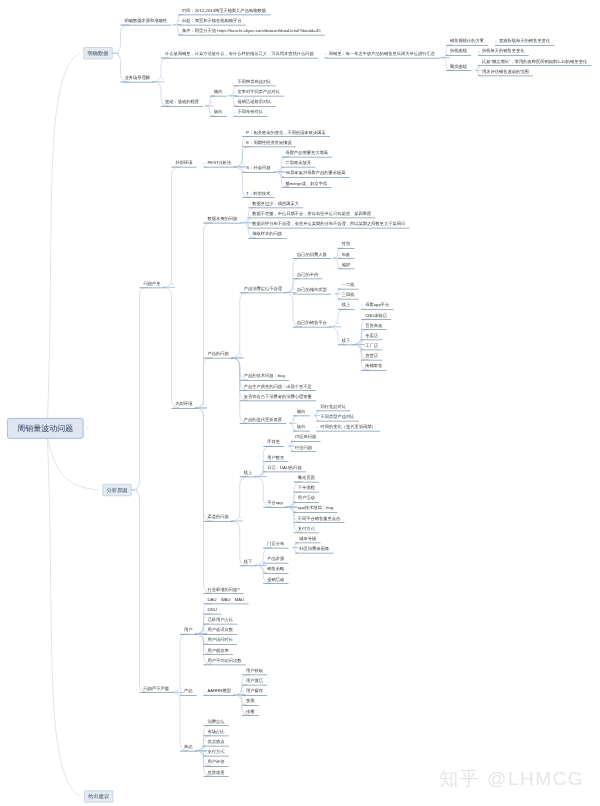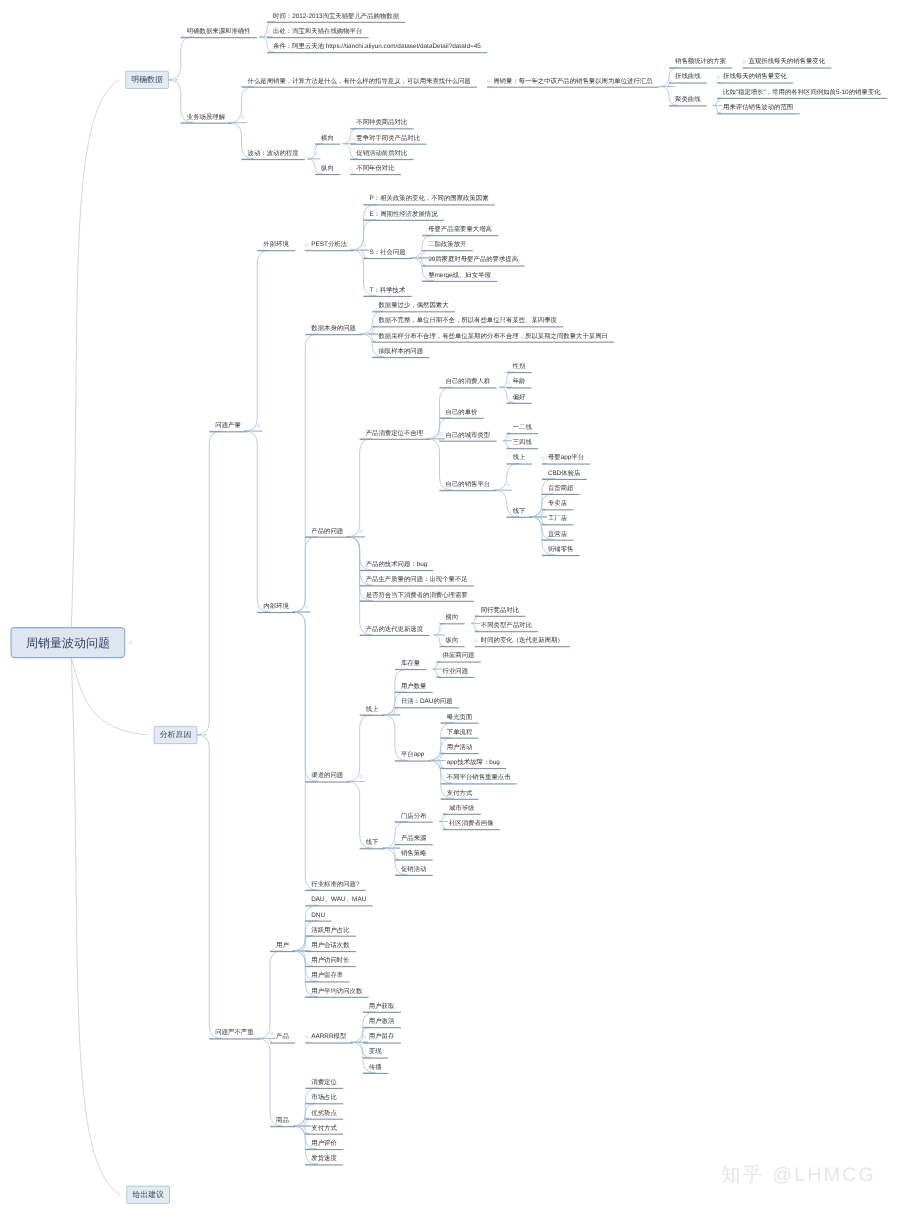--- a/index.html
+++ b/index.html
@@ -17,21 +17,21 @@
         color:#2a3f63;font-size:32px;line-height:32px;
         padding:22px 38px 23px 38px;}
   
   .lvl1{border:2px solid #a3b8d4;border-radius:3px;background:#e4eaf2;
         color:#3d4a5e;font-size:21px;line-height:21px;padding:11px 14px 12px 14px;}
   
   .deep{color:#333333;font-size:17px;line-height:17px;padding:0 17px 8px 16px;margin-left:-16px;}
   .ul{border-bottom:3px solid #7f96ad;}
   .bullet{position:absolute;width:9px;height:9px;border:2px solid #cdd9e8;
           border-radius:50%;background:#fdfdfe;box-sizing:border-box;}
-  #wm{position:absolute;color:#e9e9e9;font-size:13px;letter-spacing:1.5px;}
+  #wm{position:absolute;color:#e9e9e9;font-size:19px;letter-spacing:1.5px;}
 </style>
 </head>
 <body>
 
 <div id="stage">
   <svg id="links">
       <path d="M190.18,1671.8018749999972 C220.18,869.3859062499987 168,300.4000374999998 318,212.86375" fill="none" stroke="#c9c9c9" stroke-width="2"></path>
       <path d="M190.18,1754.8018749999972 C220.18,1867.3989062499975 244,1947.2404374999976 394,1959.5237499999976" fill="none" stroke="#c9c9c9" stroke-width="2"></path>
       <path d="M190.18,1754.8018749999972 C220.18,2541.8178437499955 171,3099.8837124999945 321,3185.7399999999943" fill="none" stroke="#c9c9c9" stroke-width="2"></path>
       <path d="M475,212.86375 L448,212.86375 Q482,212.86375 482,178.86375 L482,132.62 Q482,98.62 516,98.62 L482,98.62" fill="none" stroke="#a8bfd8" stroke-width="2"></path>

